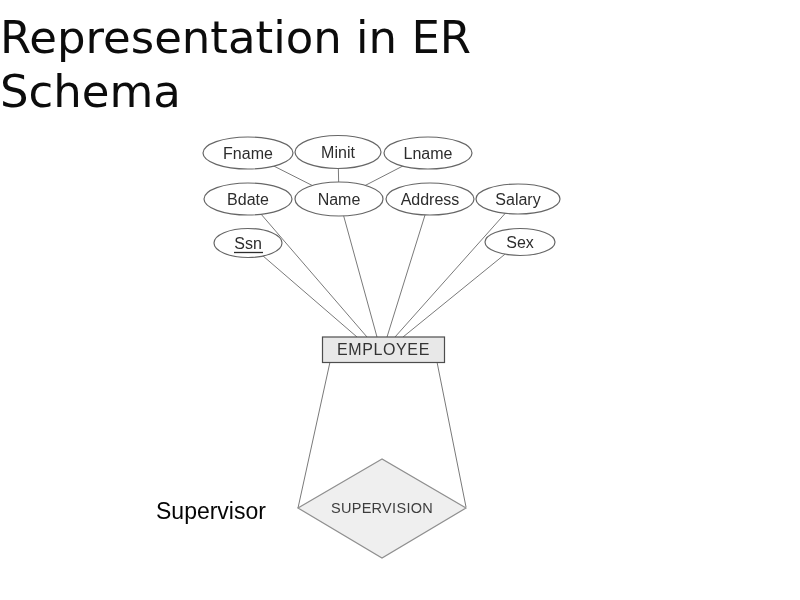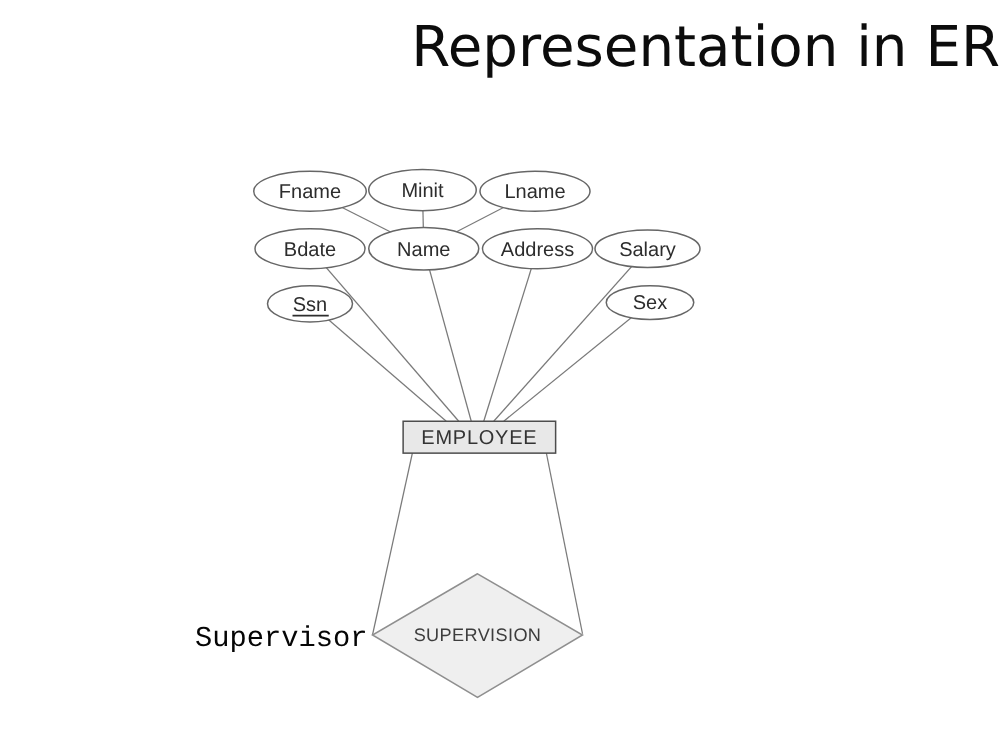--- a/index.html
+++ b/index.html
@@ -9,21 +9,21 @@
     height: 600px;
     background: #ffffff;
     overflow: hidden;
     font-family: "DejaVu Sans", sans-serif;
   }
   .title {
     position: absolute;
     top: 11px;
     left: 0;
     width: 800px;
-    text-align: right;
+    text-align: left;
     font-size: 45px;
     line-height: 54px;
     color: #0c0c0c;
     font-family: "DejaVu Sans", sans-serif;
   }
   .diagram {
     position: absolute;
     left: 0;
     top: 0;
     width: 800px;
@@ -51,33 +51,34 @@
     font-size: 14.5px;
     letter-spacing: 0.3px;
     fill: #3d3d3d;
     text-anchor: middle;
   }
   .key-underline { stroke: #2d2d2d; stroke-width: 1.3; }
   .role {
     position: absolute;
     font-size: 23px;
     color: #050505;
-    font-family: Liberation Mono, monospace;
+    font-family: Liberation Sans, sans-serif;
     white-space: nowrap;
   }
   .role-left  { left: 156px; top: 498px; }
   .role-right { left: 476px; top: 495px; }
 </style>
 </head>
 <body>
 
 <div class="slide">
 
   <div class="title">
     <div>Representation in ER</div>
+    <div>Schema</div>
   </div>
 
   <svg class="diagram" viewBox="0 0 800 600">
 
     <g>
       <line class="link" x1="248" y1="153" x2="339" y2="199"></line>
       <line class="link" x1="338" y1="152" x2="339" y2="199"></line>
       <line class="link" x1="428" y1="153" x2="339" y2="199"></line>
       <line class="link" x1="248" y1="199" x2="367" y2="337"></line>
       <line class="link" x1="339" y1="199" x2="377" y2="337"></line>

